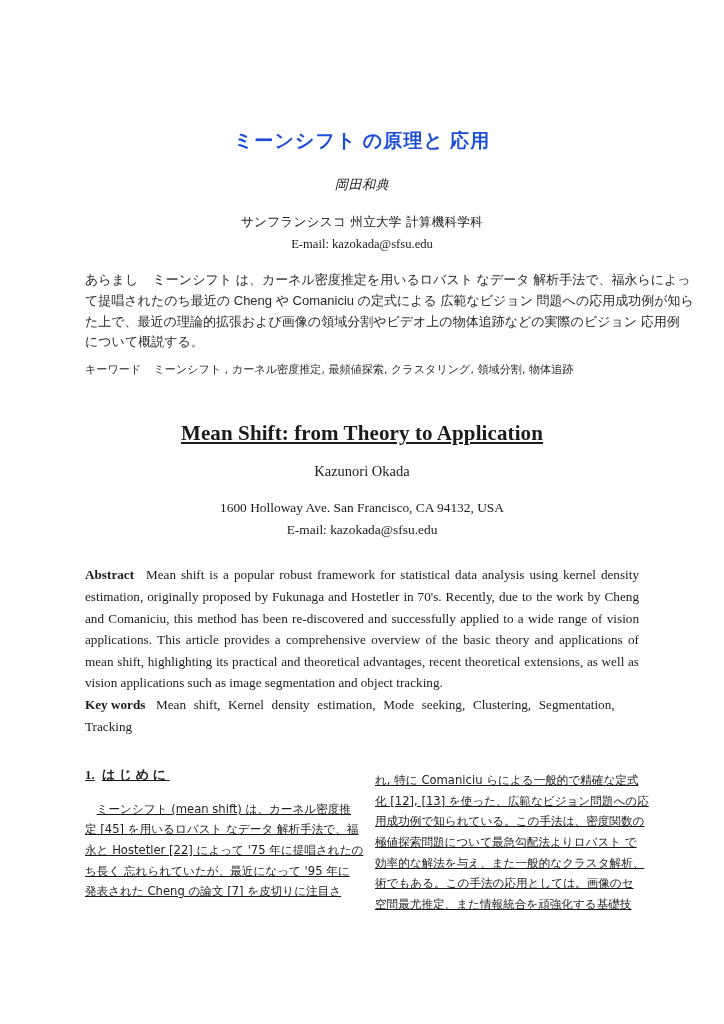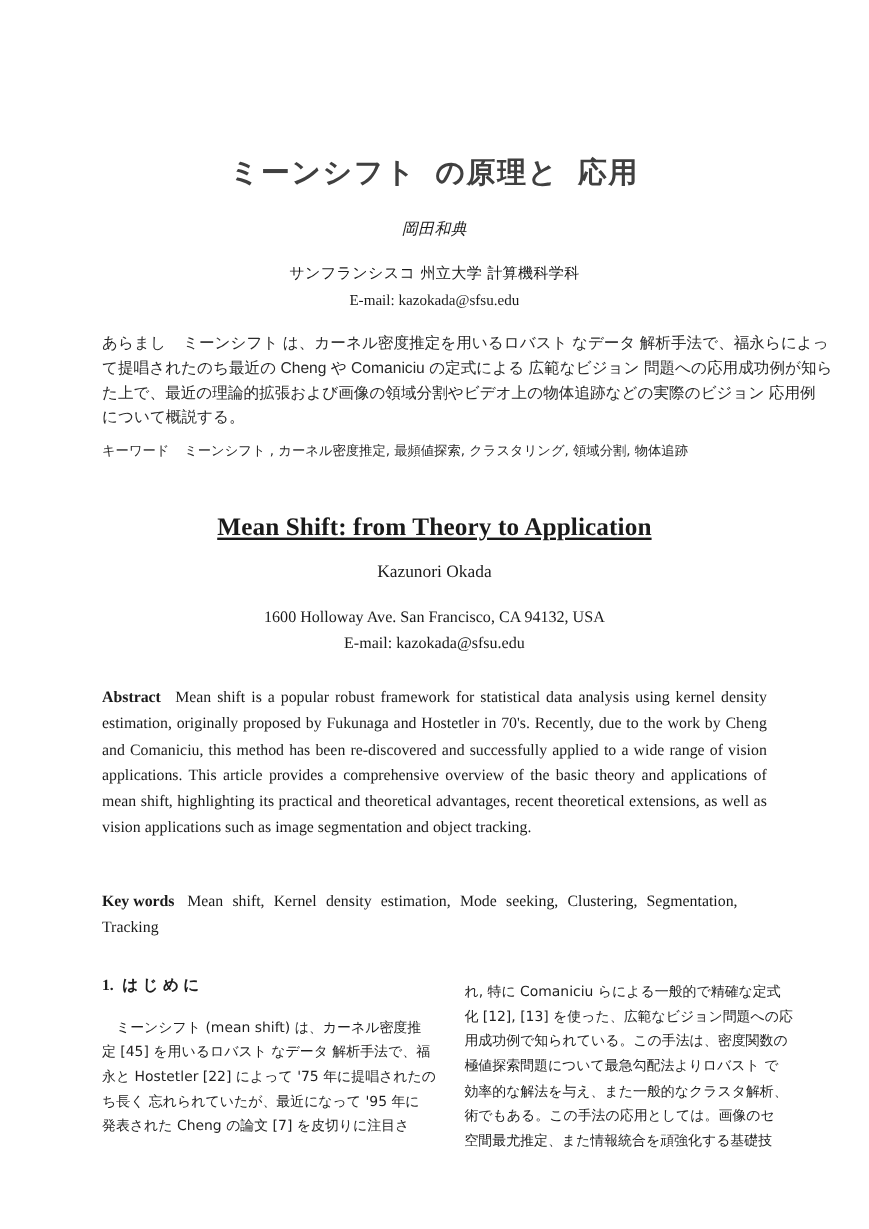--- a/index.html
+++ b/index.html
@@ -19,25 +19,25 @@
     width: 724px;
     height: 1024px;
     box-sizing: border-box;
     padding: 0 85px;
     background: #ffffff;
   }
 
   
   .ja-title {
     text-align: center;
-    font-family: Liberation Mono, monospace;
-    font-size: 24px;
+    font-family: Liberation Serif, serif;
+    font-size: 19px;
     letter-spacing: 0.06em;
     margin-top: 128px;
-    color: #404040;
+    color: #1d4ed8;
   }
   .ja-author {
     text-align: center;
     font-family: "DejaVu Sans", "Liberation Sans", sans-serif;
     font-size: 13.2px;
     letter-spacing: 0.03em;
     margin-top: 22px;
     font-style: italic;
   }
   .ja-affil {
@@ -109,29 +109,29 @@
   .en-keywords {
     font-size: 13.2px;
     line-height: 21.6px;
     text-align: justify;
     margin-top: 0;
   }
   .en-keywords .lbl { margin-right: 0.8em; }
   .kw-line1 {
     display: block;
     text-align: justify;
-    margin-top: 40px;
   }
   .kw-spread { word-spacing: 0.33em; }
 
   
   .body-cols {
     margin-top: 28px;
     display: flex;
-    gap: 38px;
+    gap: 26px;
+    text-decoration: underline;
   }
   .col {
     width: 264px;
     font-family: "DejaVu Sans", "Liberation Sans", sans-serif;
     font-size: 11.6px;
     line-height: 20.6px;
     color: #1f1f1f;
   }
   .sec-head {
     font-family: "DejaVu Sans", "Liberation Sans", sans-serif;

